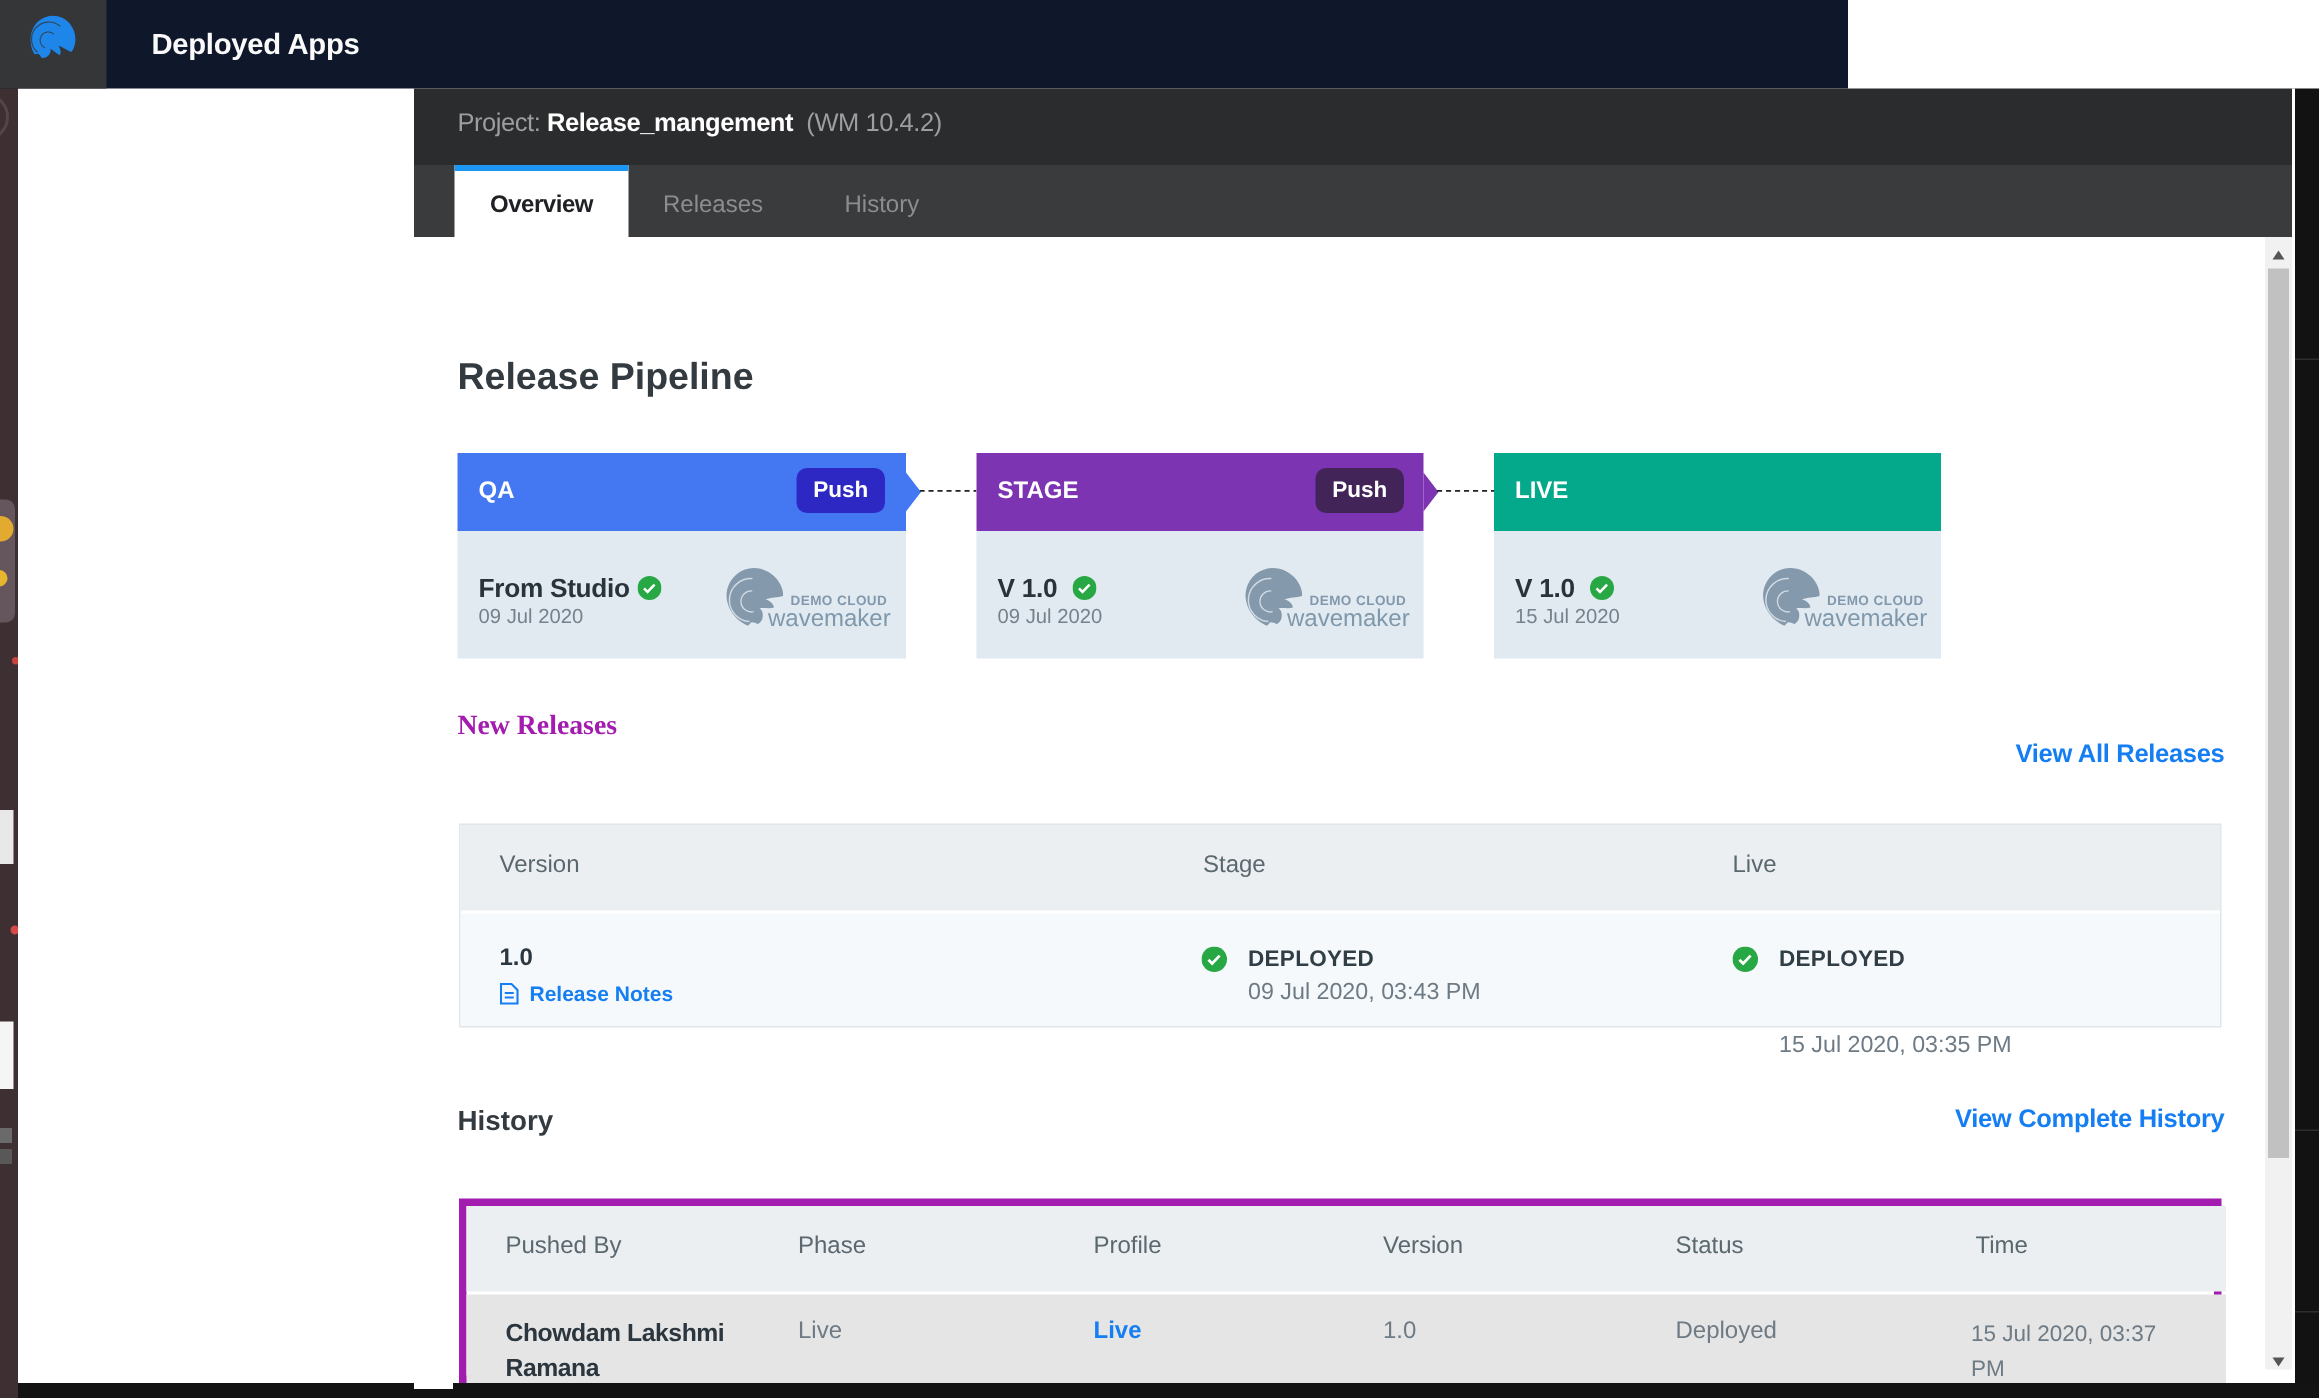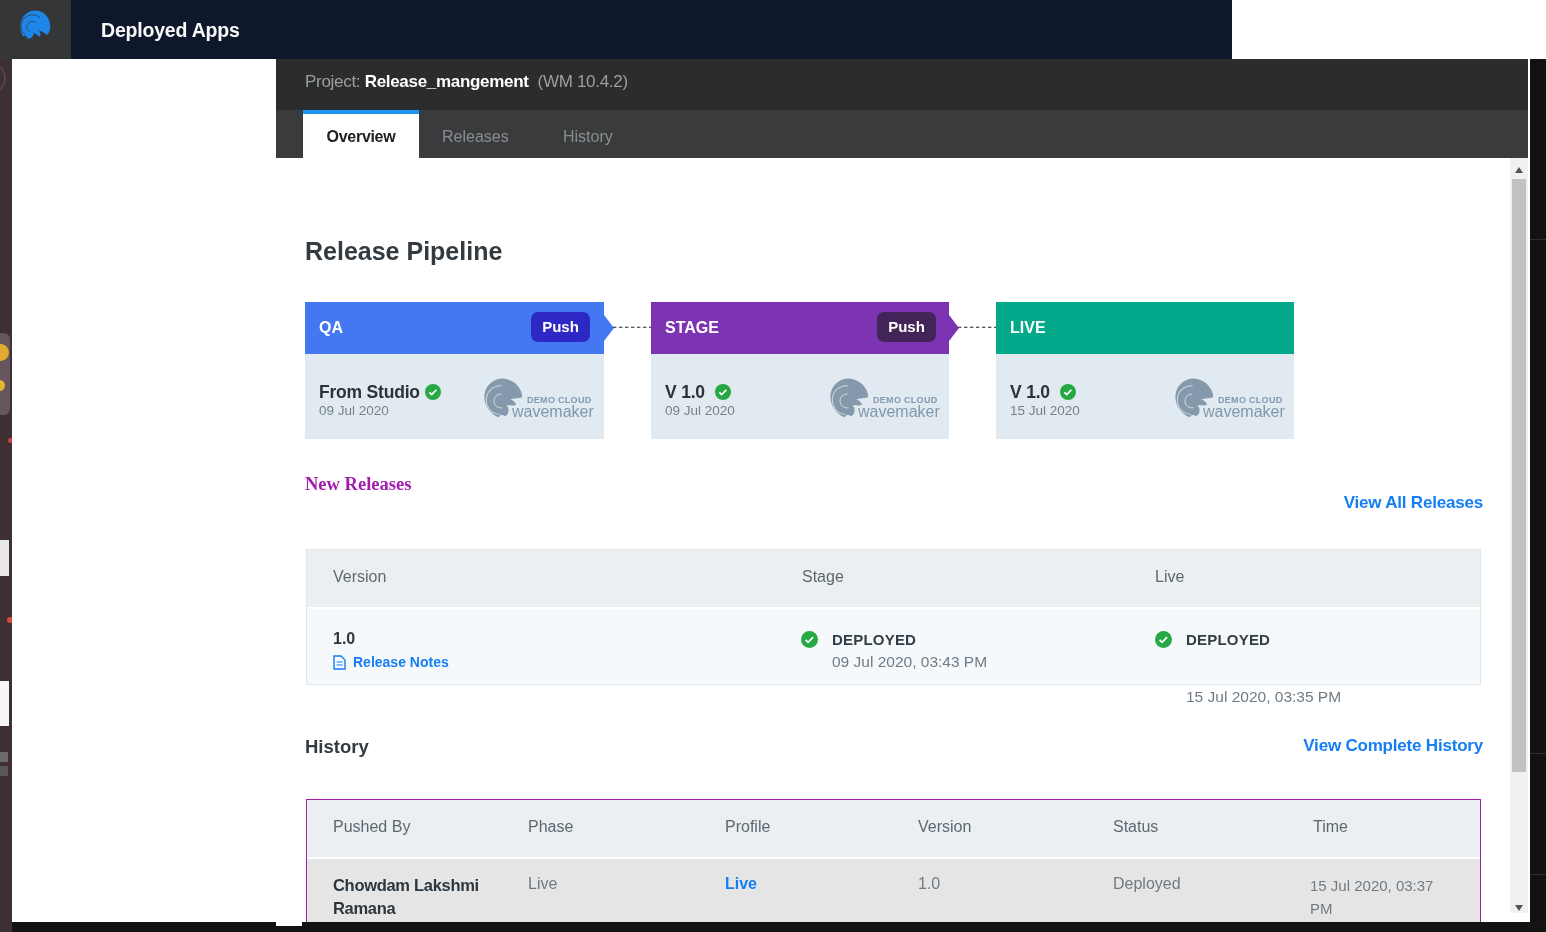--- a/index.html
+++ b/index.html
@@ -160,21 +160,21 @@
             <path d="M4.6,8.8 l2.5,2.5 l5,-5.2" stroke="#fff" stroke-width="1.8" fill="none"></path>
           </svg>
         <div class="abs" style="left:879px;top:22px;font-size:15px;font-weight:bold;color:#323e46;letter-spacing:0.2px;">DEPLOYED</div>
         <div class="abs" style="left:879px;top:44px;font-size:15.5px;color:#6e7b85;margin-top:35px;">15 Jul 2020, 03:35 PM</div>
       </div>
     </div>
 
     <div class="abs" style="left:29px;top:578px;font-size:18.5px;font-weight:bold;color:#333b41;letter-spacing:0;">History</div>
     <div class="abs" style="right:27px;top:578px;font-size:17px;font-weight:bold;color:#157ef3;letter-spacing:-0.2px;">View Complete History</div>
 
-    <div class="abs" style="left:30px;top:641px;width:1175px;height:123px;border:1px solid #a21caf;">
+    <div class="abs" style="left:30px;top:641px;width:1175px;height:123px;border:5px solid #a21caf;">
       <div class="abs" style="left:0;top:0;width:1173px;height:57px;background:#ebeff1;"></div>
       <div class="abs" style="left:0;top:0;width:1173px;height:59px;">
         <div class="abs" style="left:26px;top:18px;font-size:16px;color:#5c6870;">Pushed By</div>
         <div class="abs" style="left:221px;top:18px;font-size:16px;color:#5c6870;">Phase</div>
         <div class="abs" style="left:418px;top:18px;font-size:16px;color:#5c6870;">Profile</div>
         <div class="abs" style="left:611px;top:18px;font-size:16px;color:#5c6870;">Version</div>
         <div class="abs" style="left:806px;top:18px;font-size:16px;color:#5c6870;">Status</div>
         <div class="abs" style="left:1006px;top:18px;font-size:16px;color:#5c6870;text-align:right;">Time</div>
       </div>
       <div class="abs" style="left:0;top:59px;width:1173px;height:64px;background:#e5e5e5;">

